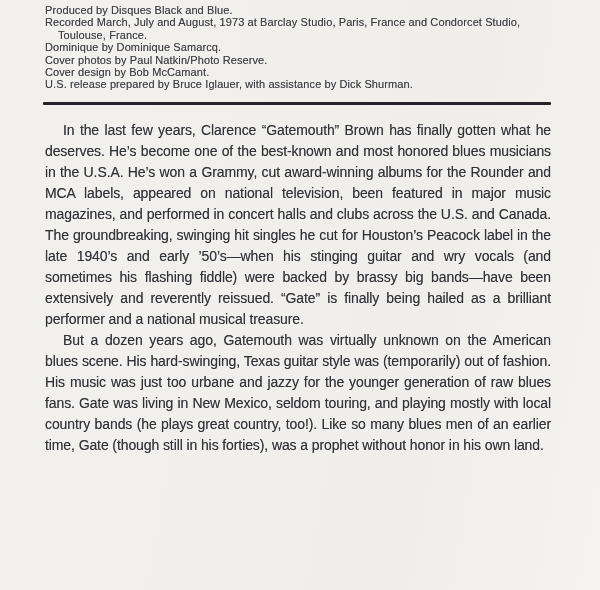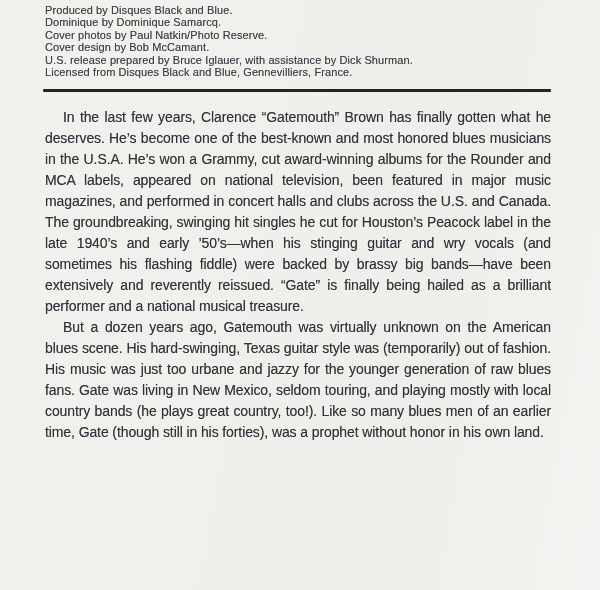--- a/index.html
+++ b/index.html
@@ -58,25 +58,25 @@
     hyphens: none;
   }
 </style>
 </head>
 <body>
 
 <div class="page">
 
   <div class="credits">
     <p>Produced by Disques Black and Blue.</p>
+    <p>Recorded March, July and August, 1973 at Barclay Studio, Paris, France and Condorcet Studio, Toulouse, France.</p>
     <p>Dominique by Dominique Samarcq.</p>
     <p>Cover photos by Paul Natkin/Photo Reserve.</p>
     <p>Cover design by Bob McCamant.</p>
     <p>U.S. release prepared by Bruce Iglauer, with assistance by Dick Shurman.</p>
-    <p>Licensed from Disques Black and Blue, Gennevilliers, France.</p>
   </div>
 
   <div class="divider"></div>
 
   <div class="body-text">
     <p>In the last few years, Clarence “Gatemouth” Brown has finally gotten what he deserves. He’s become one of the best-known and most honored blues musicians in the U.S.A. He’s won a Grammy, cut award-winning albums for the Rounder and MCA labels, appeared on national television, been featured in major music magazines, and performed in concert halls and clubs across the U.S. and Canada. The groundbreaking, swinging hit singles he cut for Houston’s Peacock label in the late 1940’s and early ’50’s—when his stinging guitar and wry vocals (and sometimes his flashing fiddle) were backed by brassy big bands—have been extensively and reverently reissued. “Gate” is finally being hailed as a brilliant performer and a national musical treasure.</p>
     <p>But a dozen years ago, Gatemouth was virtually unknown on the American blues scene. His hard-swinging, Texas guitar style was (temporarily) out of fashion. His music was just too urbane and jazzy for the younger generation of raw blues fans. Gate was living in New Mexico, seldom touring, and playing mostly with local country bands (he plays great country, too!). Like so many blues men of an earlier time, Gate (though still in his forties), was a prophet without honor in his own land.</p>
   </div>
 
 </div>

